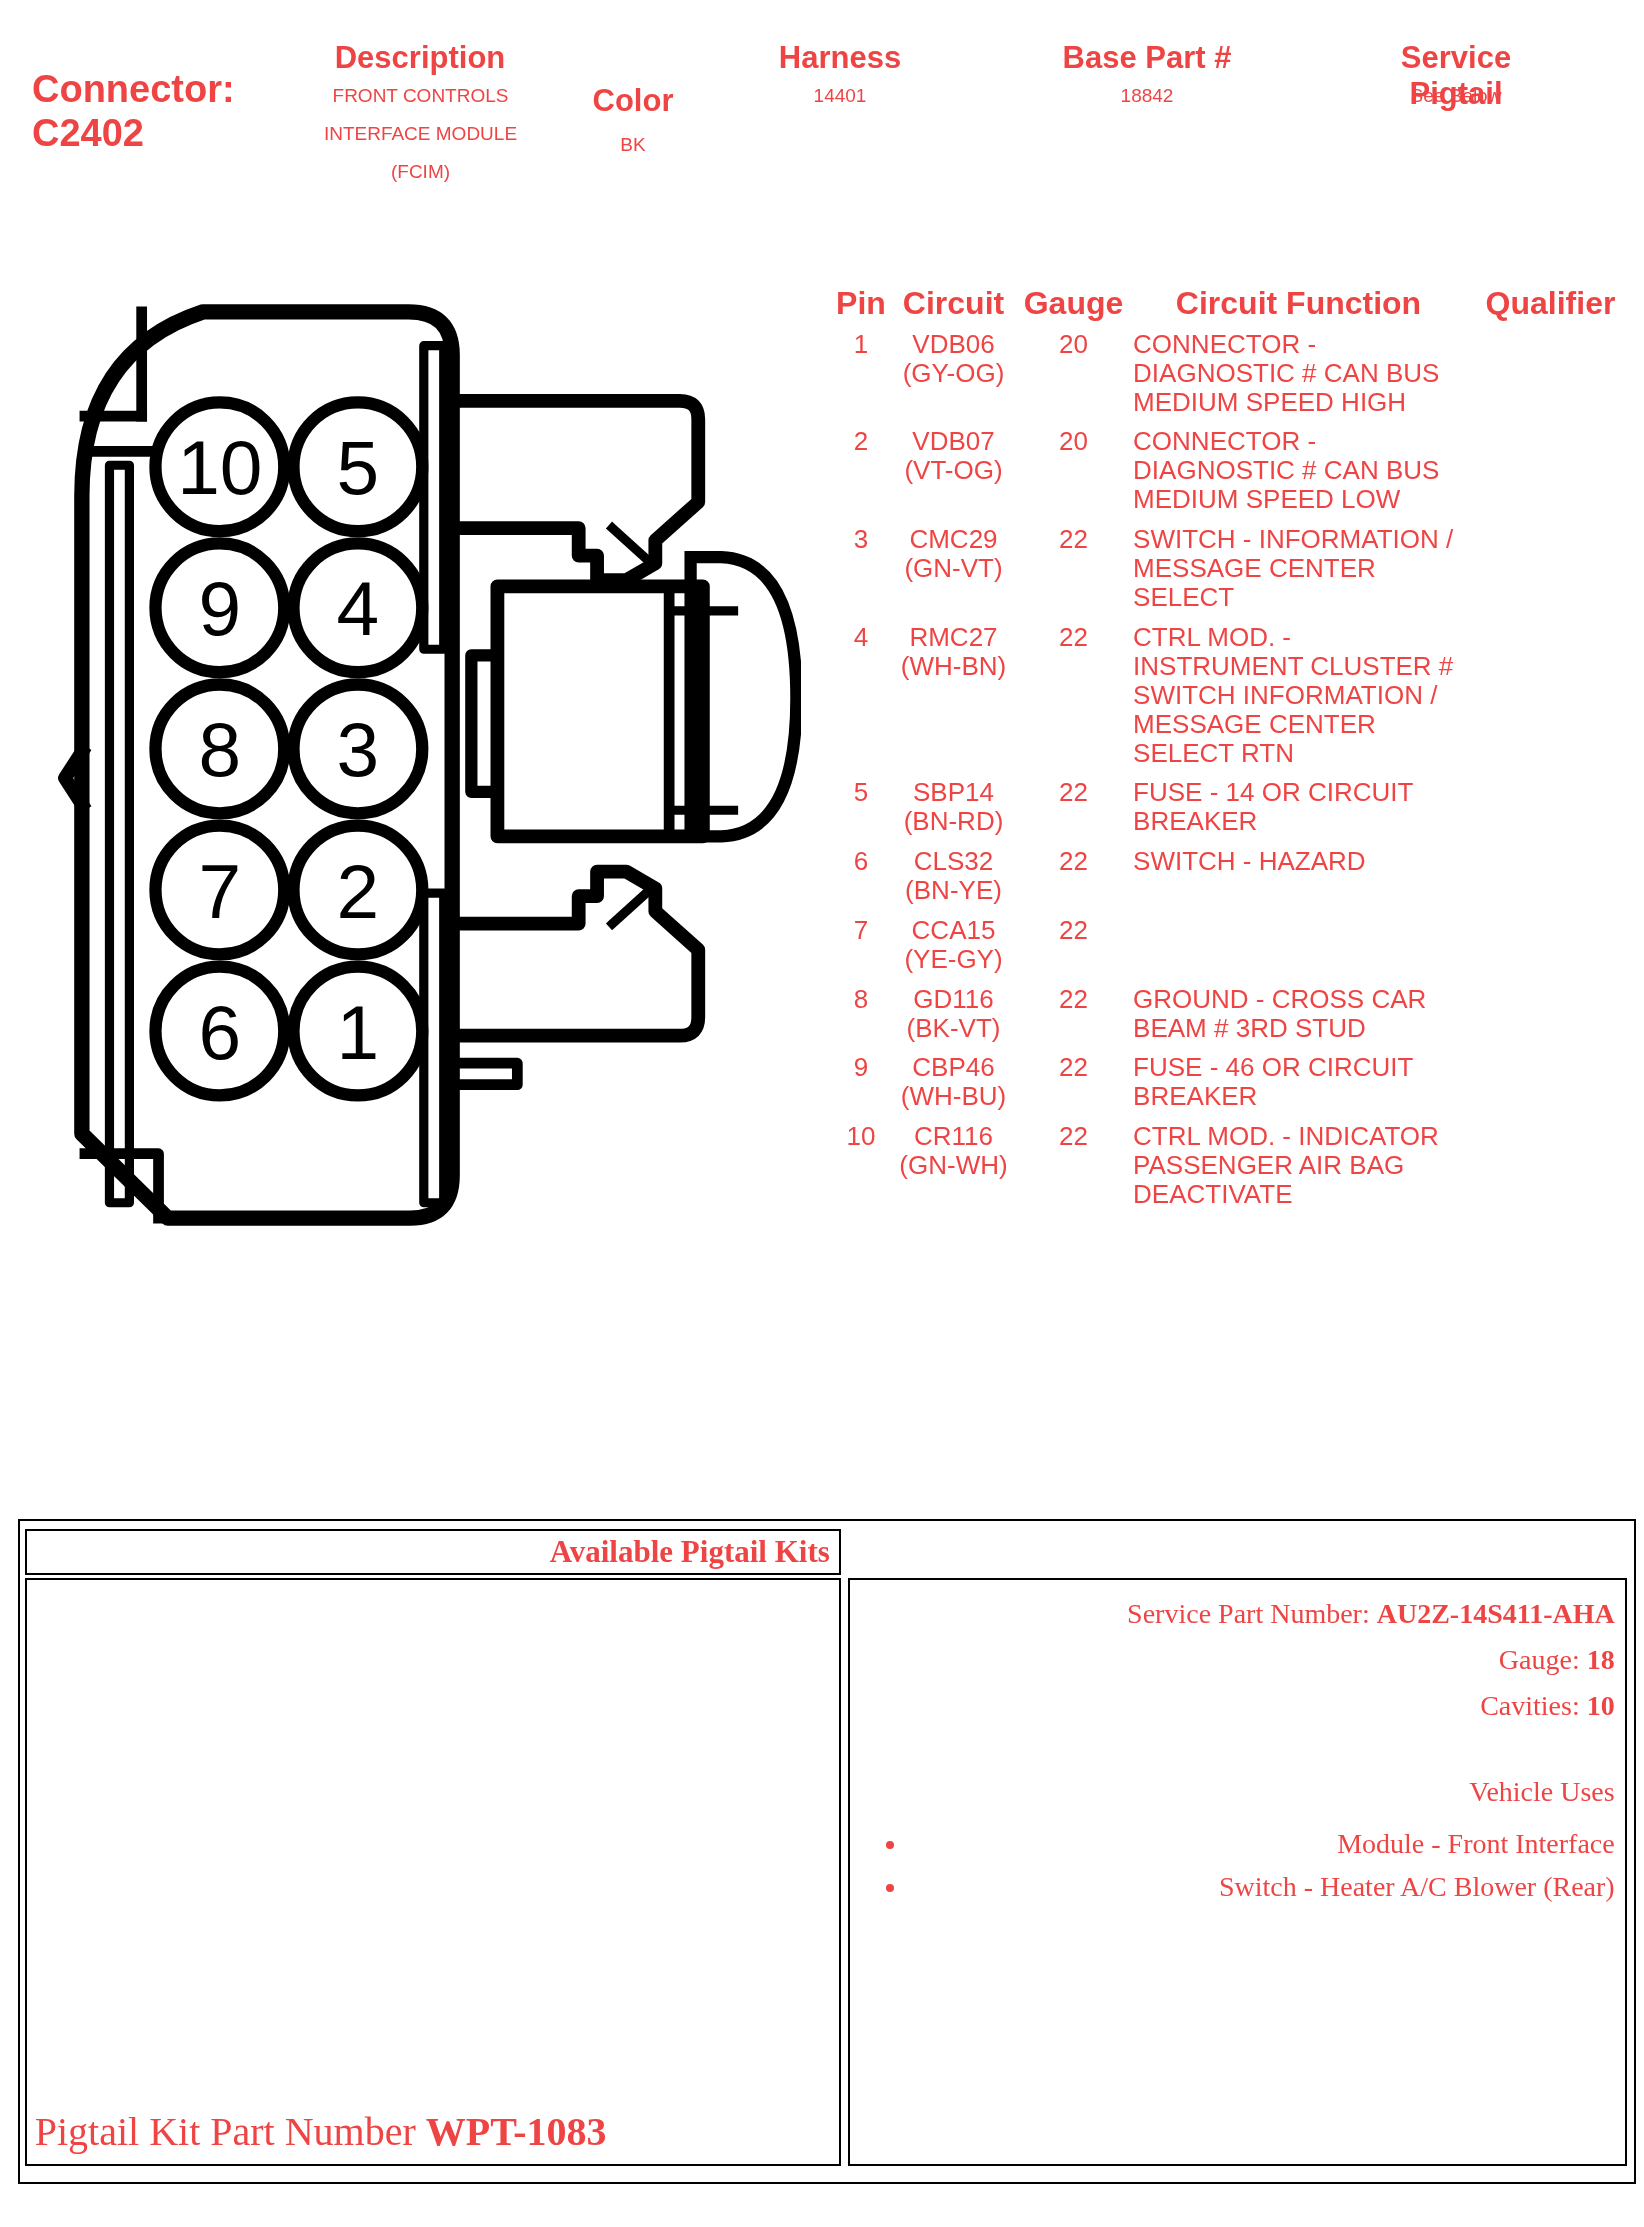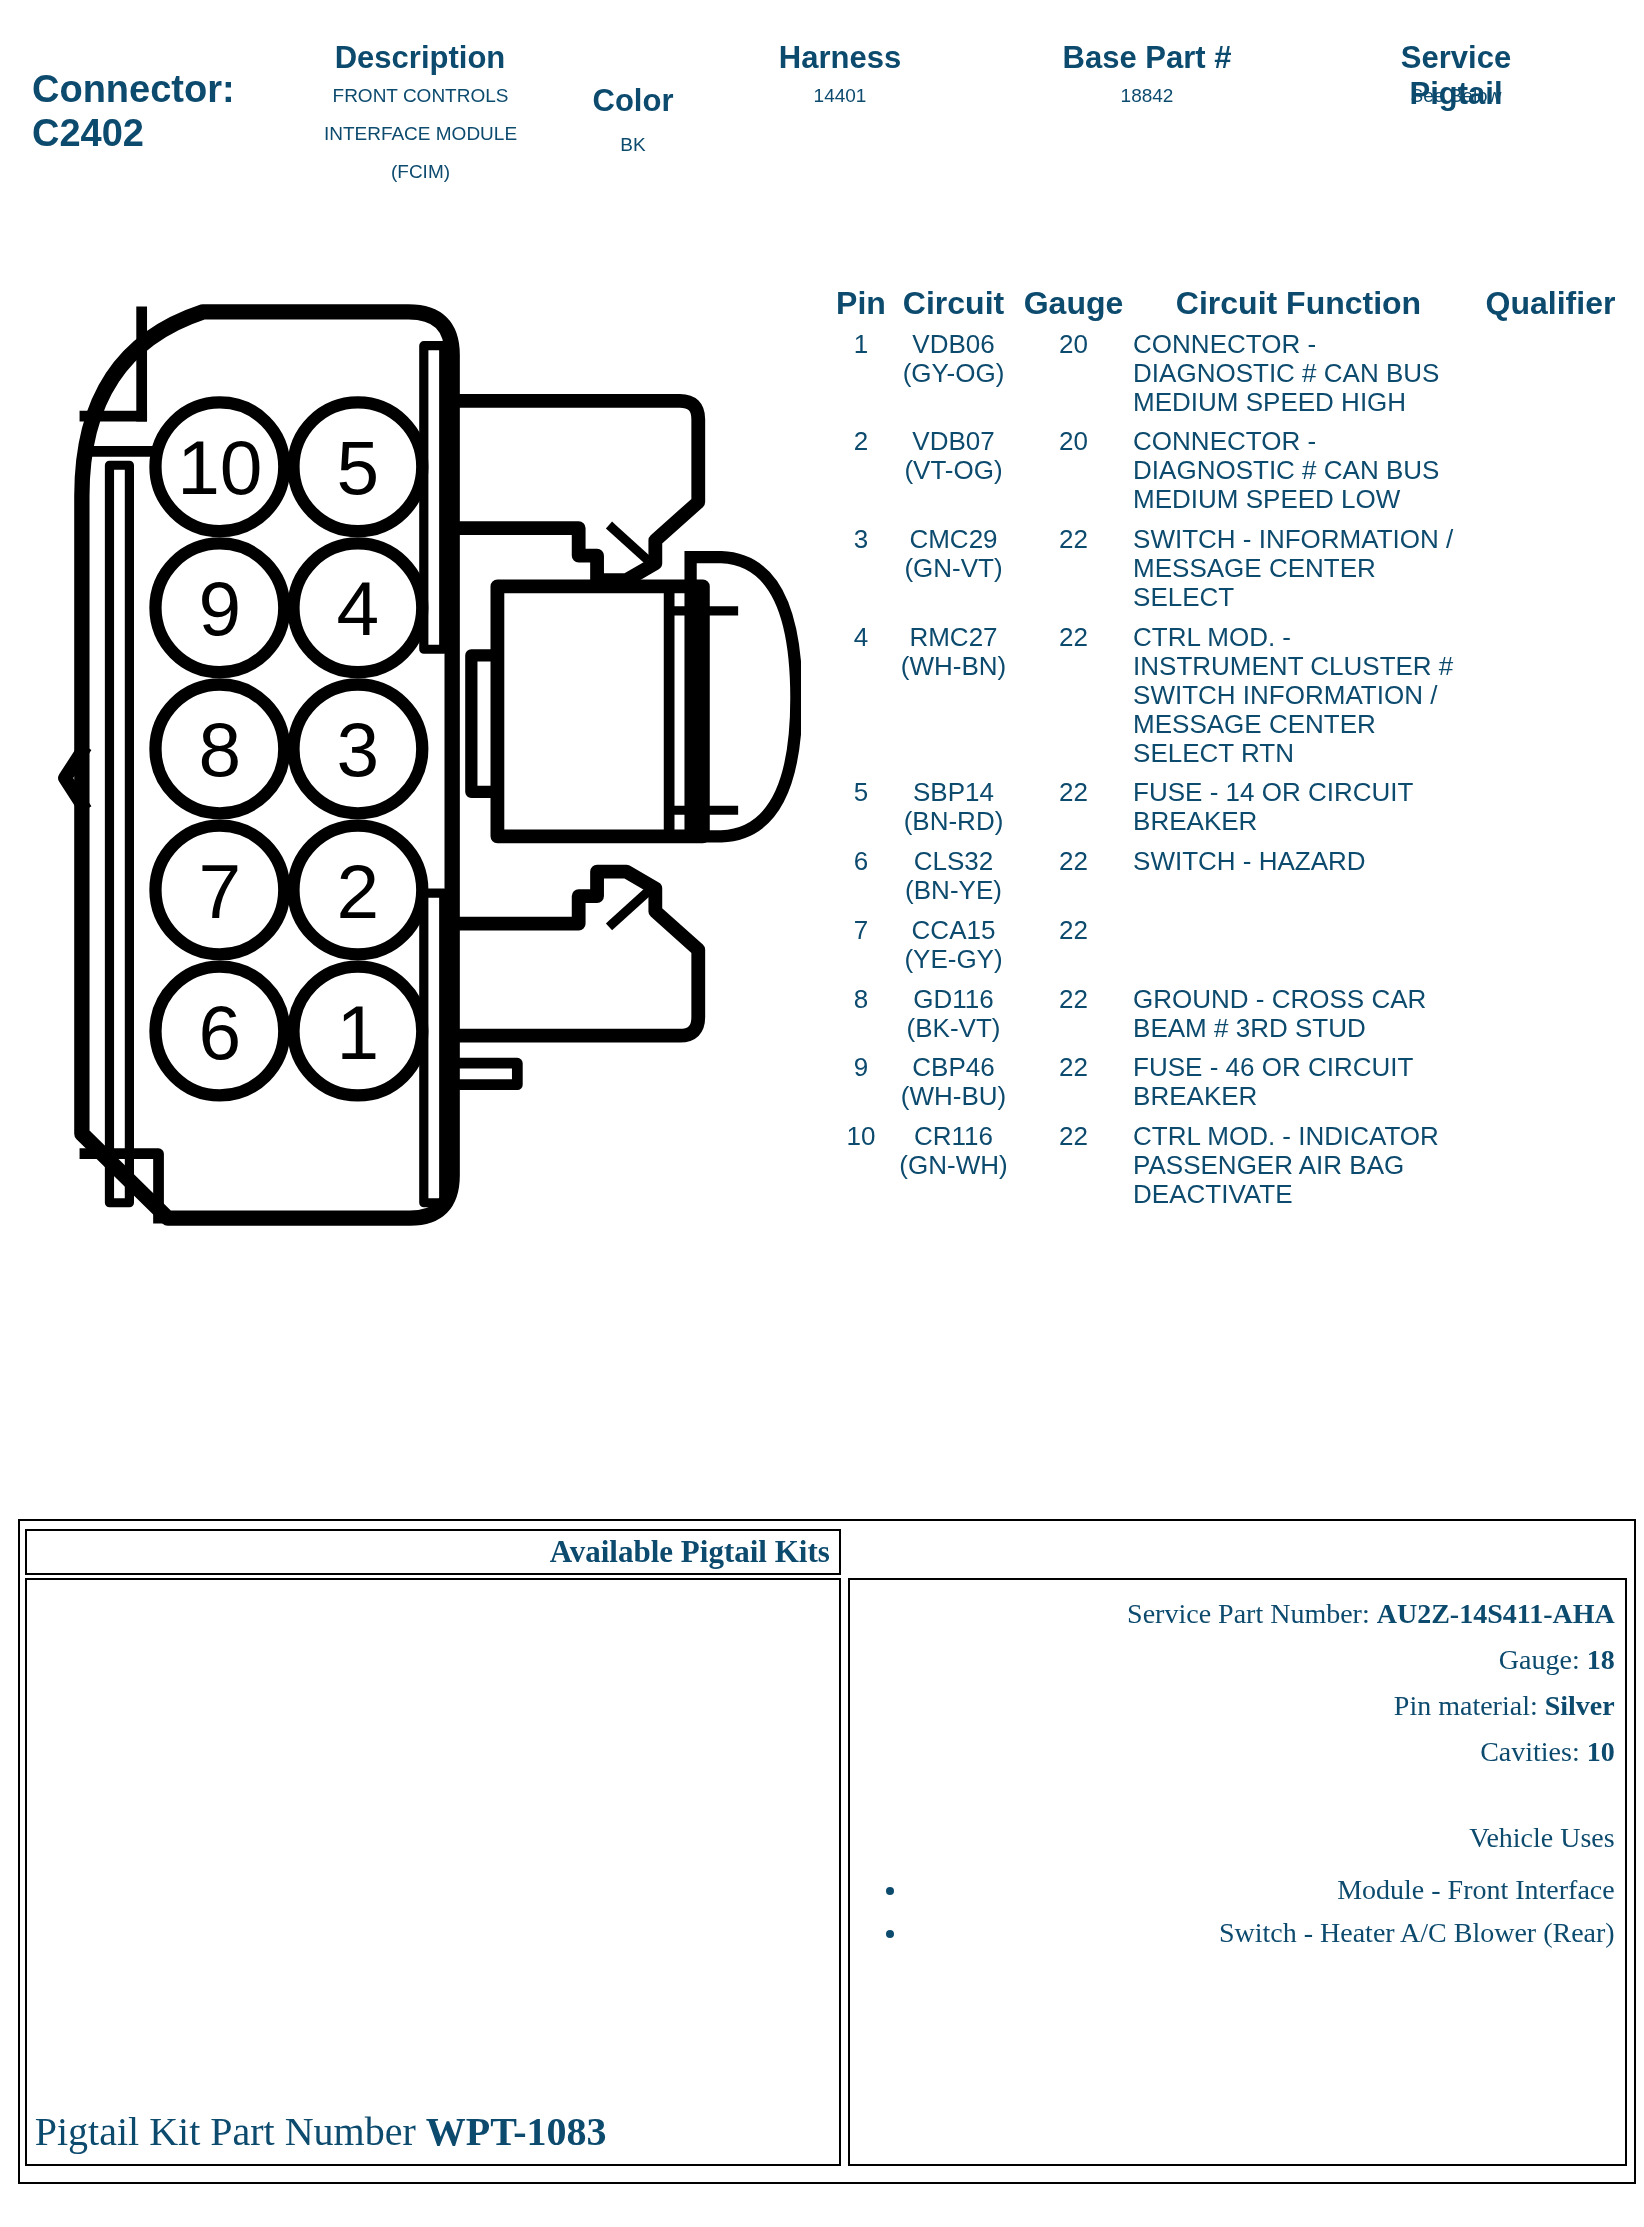--- a/index.html
+++ b/index.html
@@ -1,16 +1,16 @@
 <!DOCTYPE html>
 <html style="font-size:12.3px"><head>
 <meta charset="utf-8">
 <style>
   html,body{margin:0;padding:0;background:#fff;}
-  .page{position:relative;width:1645px;height:2227px;background:#ffffff;color:#0c4a6e;
+  .page{position:relative;width:1645px;height:2227px;background:#ffffff;color:#ef4444;
         font-family:"Liberation Sans",sans-serif;overflow:hidden;}
   .abs{position:absolute;}
   .b{font-weight:bold;}
   .ctr{text-align:center;}
   
   .conn-title{left:32px;top:67px;font-size:38px;font-weight:bold;line-height:44px;}
   .h-label{font-size:31px;font-weight:bold;}
   .h-value{font-size:19px;line-height:38px;}
   
   .pin-table{left:832px;top:287px;width:813px;font-size:26px;line-height:29px;}
@@ -252,24 +252,20 @@
     <div class="abs pig-right">
       <p>
         <span>Service Part Number:</span>
         <span class="b">AU2Z-14S411-AHA</span>
       </p>
       <p>
         <span>Gauge:</span>
         <span class="b">18</span>
       </p>
       <p>
-        <span>Pin material:</span>
-        <span class="b">Silver</span>
-      </p>
-      <p>
         <span>Cavities:</span>
         <span class="b">10</span>
       </p>
       <div class="spacer-lg"></div>
       <p>Vehicle Uses</p>
       <div class="spacer-sm"></div>
       <ul>
         <li>Module - Front Interface</li>
         <li>Switch - Heater A/C Blower (Rear)</li>
       </ul>

